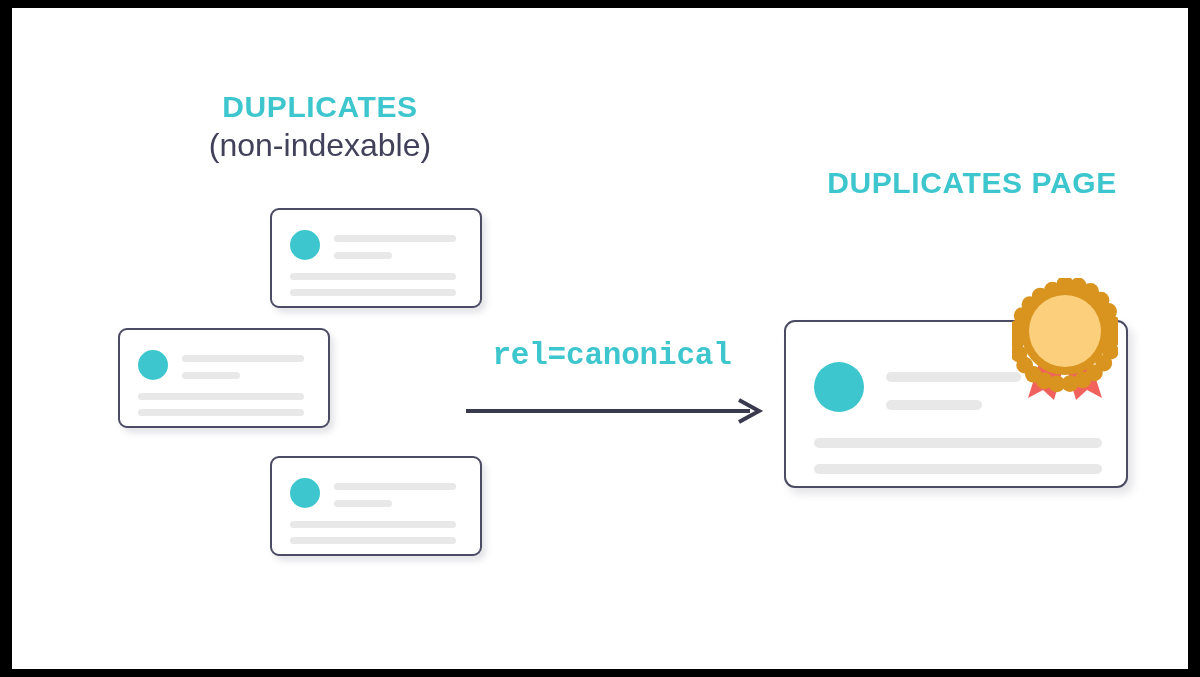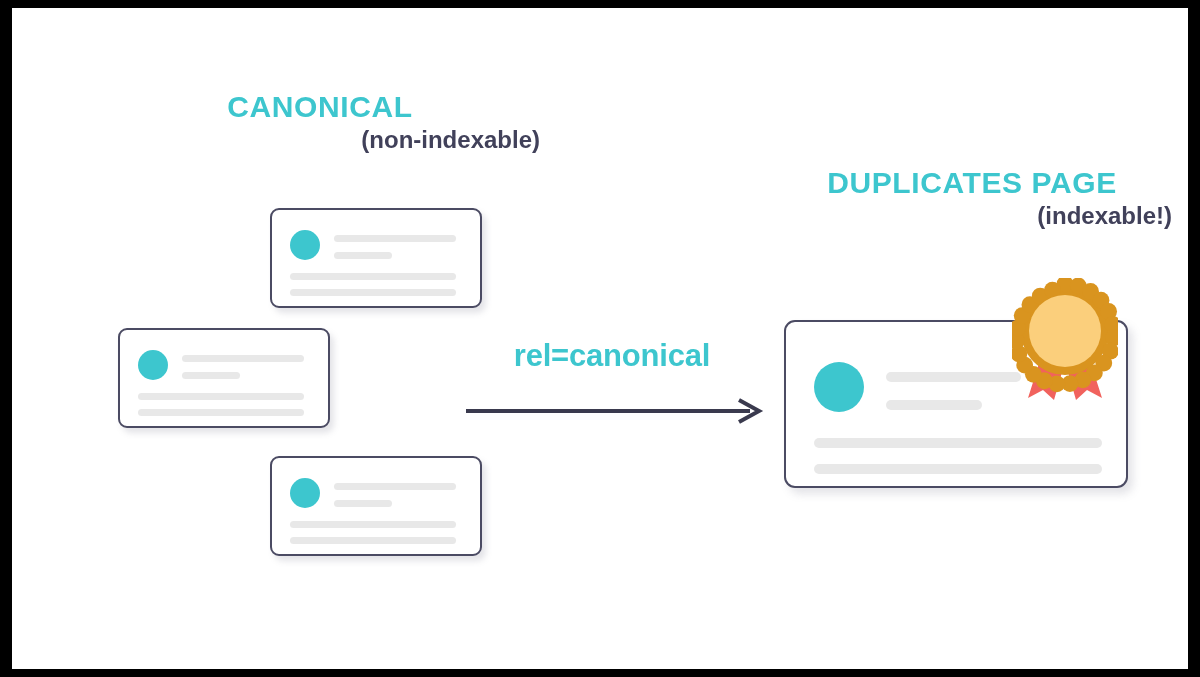--- a/index.html
+++ b/index.html
@@ -38,25 +38,24 @@
     text-align: center;
   }
   .heading-top {
     font-size: 30px;
     font-weight: 800;
     letter-spacing: 0.6px;
     line-height: 1.15;
     white-space: nowrap;
   }
   .heading-sub {
-    font-size: 24px;
-    font-weight: 700;
+    font-size: 32px;
+    font-weight: 400;
     line-height: 1.25;
     white-space: nowrap;
-    text-align: right;
   }
 
   #dup-heading {
     left: 88px;
     top: 82px;
     width: 440px;
   }
   #canon-heading {
     left: 760px;
     top: 158px;
@@ -124,45 +123,45 @@
   #rel-label {
     position: absolute;
     left: 440px;
     top: 330px;
     width: 320px;
     text-align: center;
     font-size: 31px;
     font-weight: 800;
     letter-spacing: -0.2px;
     white-space: nowrap;
+    font-family: Liberation Mono, monospace;
   }
 
   
   #award-badge {
     position: absolute;
     left: 1000px;
     top: 270px;
     width: 106px;
     height: 126px;
   }
 </style>
 </head>
 <body>
 
 <div id="frame">
   <div id="canvas">
 
     <div id="dup-heading" class="heading-block">
-      <div class="heading-top" style="color:#3dc6ce;">CANONICAL</div>
+      <div class="heading-top" style="color:#3dc6ce;">DUPLICATES</div>
       <div class="heading-sub" style="color:#41415a;">(non-indexable)</div>
     </div>
 
     <div id="canon-heading" class="heading-block">
       <div class="heading-top" style="color:#3dc6ce;">DUPLICATES PAGE</div>
-      <div class="heading-sub" style="color:#41415a;">(indexable!)</div>
     </div>
 
     <div id="dup-card-1" class="card dup-card">
       <div class="avatar"></div>
       <div class="line l-title"></div>
       <div class="line l-sub"></div>
       <div class="line l-body-1"></div>
       <div class="line l-body-2"></div>
     </div>
 

